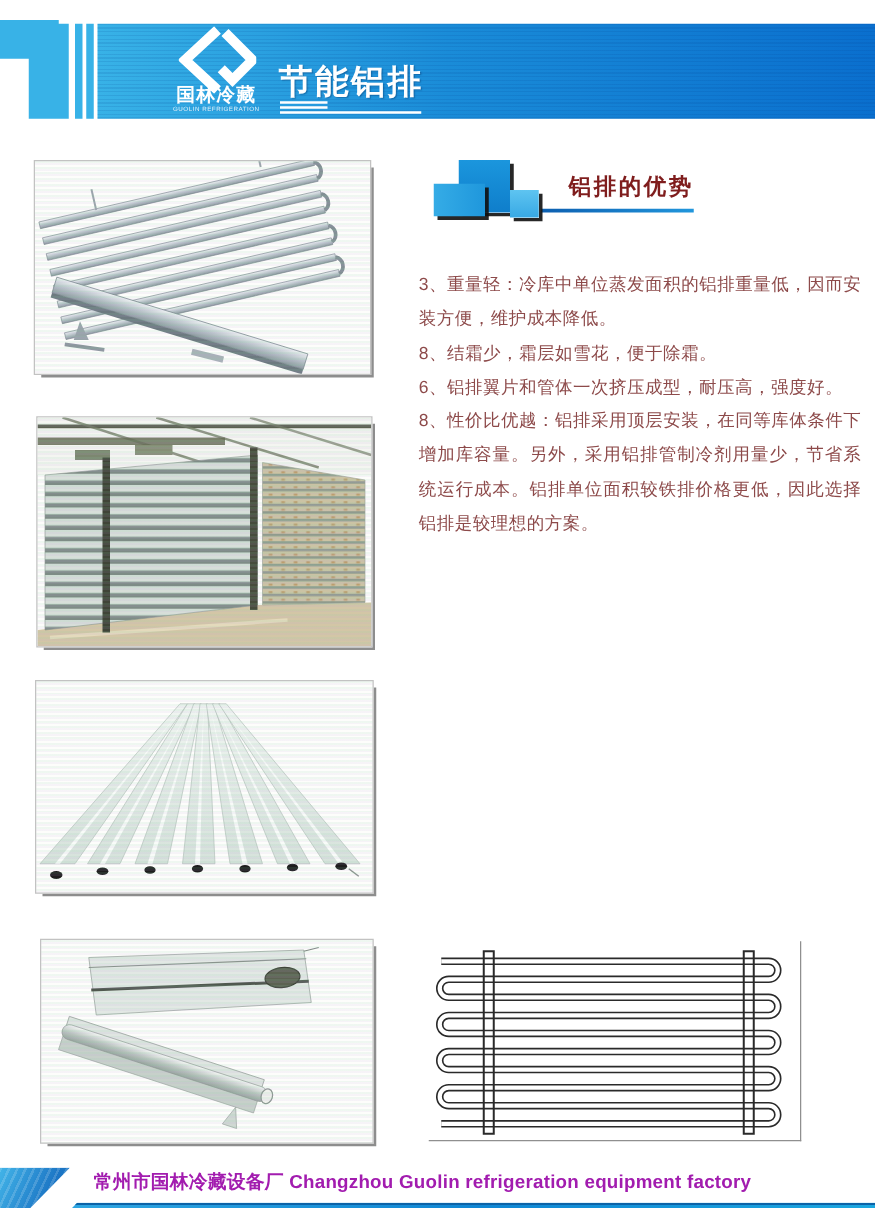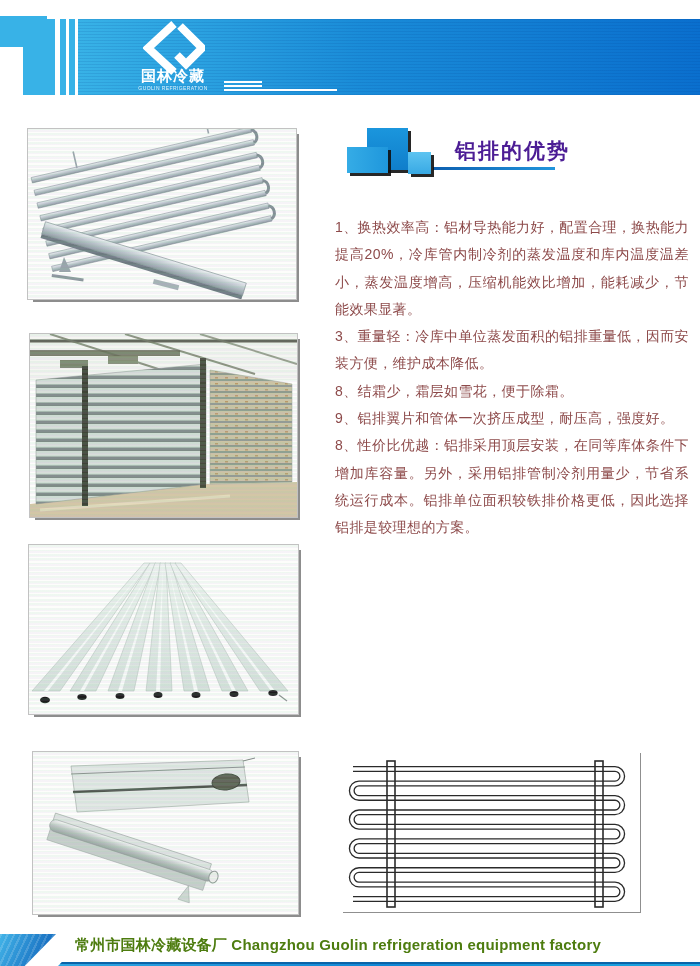--- a/index.html
+++ b/index.html
@@ -40,40 +40,40 @@
   .photo3{left:28px;top:528px;width:269px;height:169px;}
   .photo4{left:32px;top:735px;width:265px;height:162px;}
   
   .sq{position:absolute;box-shadow:3px 3px 0 rgba(15,15,15,.9);}
   .sq-top{left:367px;top:112px;width:41px;height:42px;z-index:1;
     background:linear-gradient(180deg,#1b96dd,#0f7ecb);}
   .sq-left{left:347px;top:131px;width:41px;height:26px;z-index:2;
     background:linear-gradient(90deg,#35ace6,#1f97dc);}
   .sq-small{left:408px;top:136px;width:23px;height:22px;z-index:1;
     background:linear-gradient(180deg,#5ec4f1,#38a9e4);}
-  .section-title{position:absolute;left:455px;top:121px;font-size:21px;font-weight:bold;
-    color:#4c1d95;letter-spacing:2px;}
+  .section-title{position:absolute;left:455px;top:121px;font-size:18px;font-weight:bold;
+    color:#7f1d1d;letter-spacing:2px;}
   .section-underline{position:absolute;left:433px;top:151px;width:122px;height:3px;
     background:linear-gradient(90deg,#0d5fb0,#2196dc);}
   
   .advantages{position:absolute;left:335px;top:198px;width:354px;
     color:var(--text-red,#8d4a4a);font-size:14px;line-height:27.3px;
     letter-spacing:.4px;text-align:justify;}
   .advantages p{margin:0;}
   
   .diagram{position:absolute;left:343px;top:737px;width:297px;height:159px;
     background:#fff;border-right:1px solid #8f8f8f;border-bottom:1px solid #8f8f8f;}
   .diagram svg{display:block;width:100%;height:100%;}
   
   .ft-wedge{position:absolute;left:0;top:918px;width:62px;height:48px;
     clip-path:polygon(0 0,56px 0,9px 100%,0 100%);
     background:
       repeating-linear-gradient(115deg, rgba(255,255,255,.16) 0 2px, rgba(255,255,255,0) 2px 6px),
       linear-gradient(115deg,#42b4e8 0%,#1b74c4 60%,#2196dc 100%);}
-  .ft-text{position:absolute;left:75px;top:920px;color:#4d7c0f;font-weight:bold;
+  .ft-text{position:absolute;left:75px;top:920px;color:#a21caf;font-weight:bold;
     font-size:15px;letter-spacing:.2px;white-space:nowrap;}
   .ft-band{position:absolute;left:0;top:946px;width:700px;height:15px;
     clip-path:polygon(62px 0,700px 0,700px 15px,47px 15px);
     background:linear-gradient(90deg,#33abe4,#0f86d4 55%,var(--footer-cyan,#1ba7e0));
     box-shadow:inset 0 2px 0 #0b63a8, inset 0 -2px 0 #0b63a8;}
 </style>
 </head>
 <body>
 
 <div class="page">
@@ -83,20 +83,21 @@
   <div class="hd-thin1"></div>
   <div class="hd-thin2"></div>
   <div class="hd-band"></div>
 
   <svg class="logo-svg" width="62" height="54" viewBox="0 0 62 54">
     <path d="M31,3 L5,27 L31,51" fill="none" stroke="#ffffff" stroke-width="8"></path>
     <path d="M37,5 L59,27 L43,43 L34,34" fill="none" stroke="#ffffff" stroke-width="8"></path>
   </svg>
   <div class="logo-name">国林冷藏</div>
   <div class="logo-sub">GUOLIN REFRIGERATION</div>
+  <div class="page-title">节能铝排</div>
   <div class="t-u1"></div>
   <div class="t-u2"></div>
   <div class="t-u3"></div>
 
   <div class="photo photo1">
     <svg viewBox="0 0 268 170">
       <defs>
         <linearGradient id="tubeG" x1="0" y1="0" x2="0" y2="1">
           <stop offset="0" stop-color="#eef2f3"></stop>
             <stop offset=".5" stop-color="#b9c4c9"></stop>
@@ -224,24 +225,23 @@
     </svg>
   </div>
 
   <div class="sq sq-top"></div>
   <div class="sq sq-left"></div>
   <div class="sq sq-small"></div>
   <div class="section-title">铝排的优势</div>
   <div class="section-underline"></div>
 
   <div class="advantages">
-    <p>1、换热效率高：铝材导热能力好，配置合理，换热能力提高20%，冷库管内制冷剂的蒸发温度和库内温度温差小，蒸发温度增高，压缩机能效比增加，能耗减少，节能效果显著。</p>
     <p>3、重量轻：冷库中单位蒸发面积的铝排重量低，因而安装方便，维护成本降低。</p>
     <p>8、结霜少，霜层如雪花，便于除霜。</p>
-    <p>9、铝排翼片和管体一次挤压成型，耐压高，强度好。</p>
+    <p>6、铝排翼片和管体一次挤压成型，耐压高，强度好。</p>
     <p>8、性价比优越：铝排采用顶层安装，在同等库体条件下增加库容量。另外，采用铝排管制冷剂用量少，节省系统运行成本。铝排单位面积较铁排价格更低，因此选择铝排是较理想的方案。</p>
   </div>
 
   <div class="diagram">
     <svg viewBox="0 0 297 159">
       <path d="M10,16 H272 A7.22,7.22 0 0 1 272,30.44 H16 A7.22,7.22 0 0 0 16,44.89 H272 A7.22,7.22 0 0 1 272,59.33 H16 A7.22,7.22 0 0 0 16,73.78 H272 A7.22,7.22 0 0 1 272,88.22 H16 A7.22,7.22 0 0 0 16,102.67 H272 A7.22,7.22 0 0 1 272,117.11 H16 A7.22,7.22 0 0 0 16,131.56 H272 A7.22,7.22 0 0 1 272,146 H10" fill="none" stroke="#2a2a2a" stroke-width="6"></path>
       <path d="M10,16 H272 A7.22,7.22 0 0 1 272,30.44 H16 A7.22,7.22 0 0 0 16,44.89 H272 A7.22,7.22 0 0 1 272,59.33 H16 A7.22,7.22 0 0 0 16,73.78 H272 A7.22,7.22 0 0 1 272,88.22 H16 A7.22,7.22 0 0 0 16,102.67 H272 A7.22,7.22 0 0 1 272,117.11 H16 A7.22,7.22 0 0 0 16,131.56 H272 A7.22,7.22 0 0 1 272,146 H10" fill="none" stroke="#ffffff" stroke-width="3.4"></path>
       <rect x="44" y="8" width="8" height="146" fill="none" stroke="#2a2a2a" stroke-width="1.6"></rect>
       <rect x="252" y="8" width="8" height="146" fill="none" stroke="#2a2a2a" stroke-width="1.6"></rect>
     </svg>

